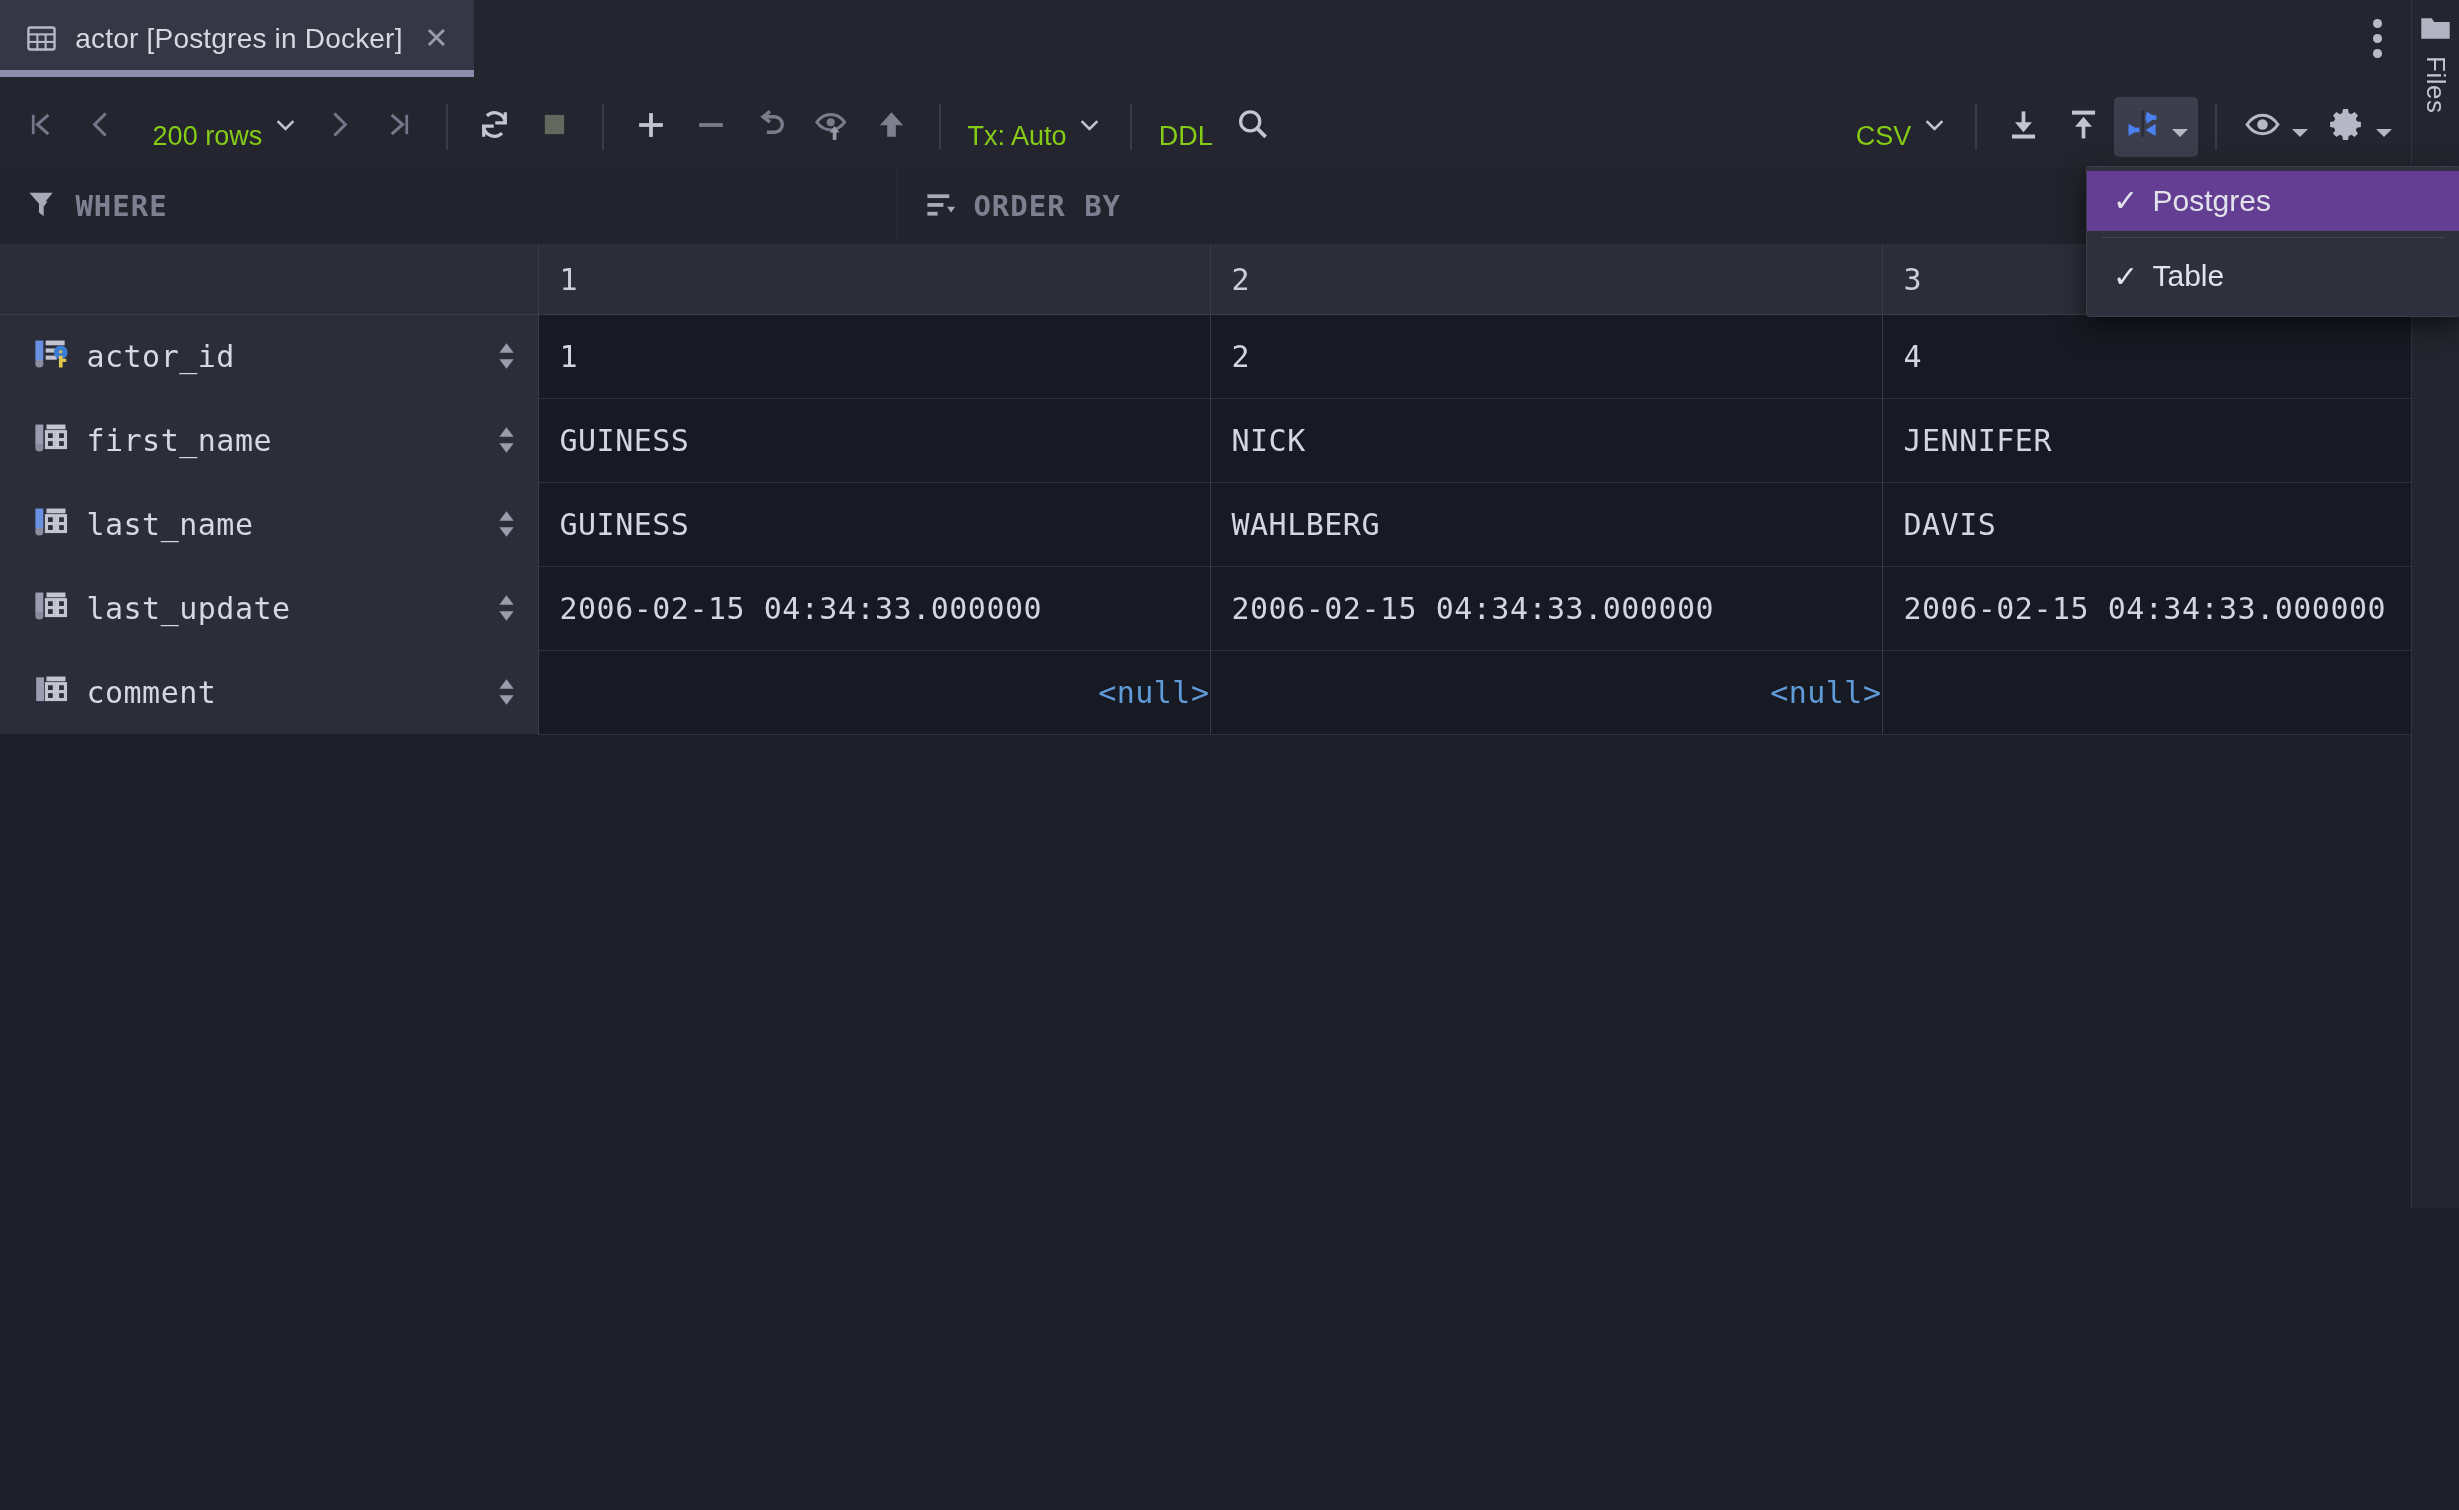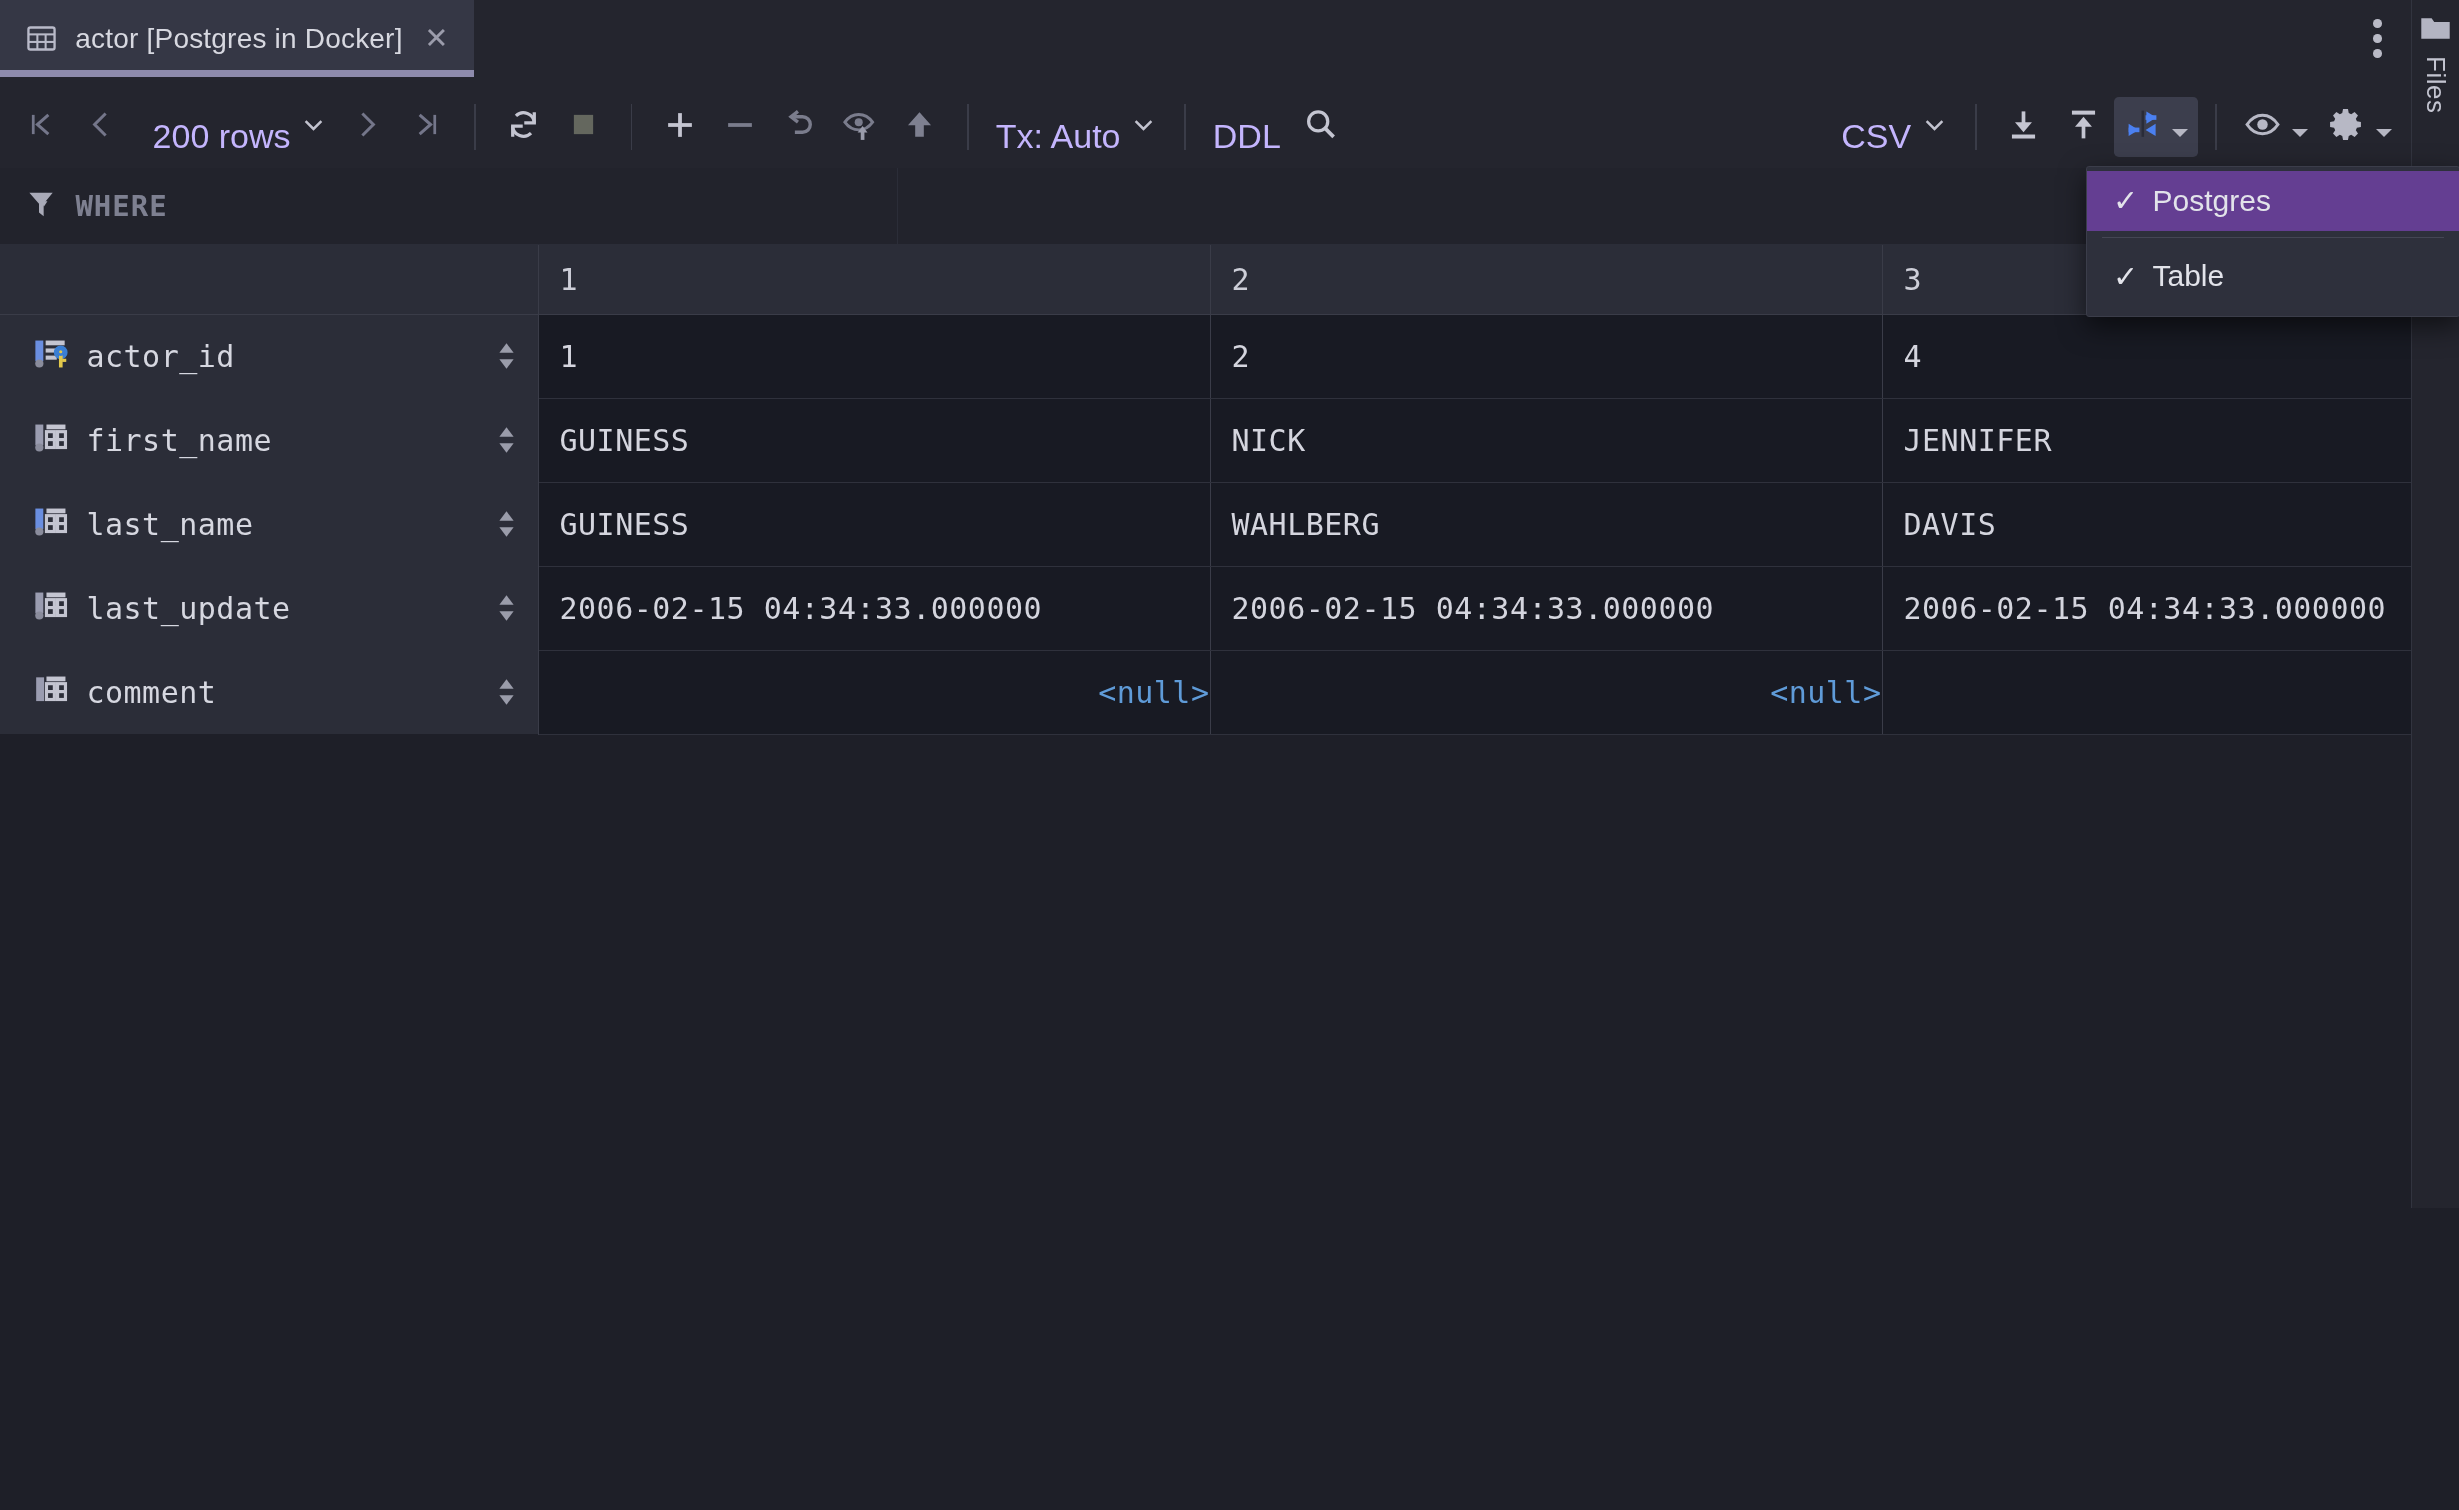--- a/index.html
+++ b/index.html
@@ -90,21 +90,21 @@
     min-width: 60px;
     padding: 0 9.6px;
     display: flex;
     align-items: center;
     justify-content: center;
     gap: 9.6px;
     color: #bcbdc8;
     border-radius: 4.8px;
   }
   .tb-btn.dim { color: #6e7080; }
-  .tb-label { font-size: 34px; color: #c4b5fd; white-space: nowrap; margin-top: 20px; }
+  .tb-label { font-size: 27px; color: #84cc16; white-space: nowrap; margin-top: 20px; }
   .tb-label.rows { padding-left: 11.5px; }
   .tb-sep {
     width: 1.9px; height: 46px; background: #3a3c48; margin: 0 17.3px;
     flex: 0 0 1.9px;
   }
   .tb-spacer { flex: 1 1 auto; }
   .caret-sm {
     width: 0; height: 0;
     border-left: 8.6px solid transparent;
     border-right: 8.6px solid transparent;
@@ -513,20 +513,31 @@
 
     <div class="filterbar">
       <div class="filter-cell where">
         <span>
           <svg width="35" height="35" viewBox="0 0 24 24">
             <polygon points="3,4 19,4 12.8,11.5 12.8,20 9.6,17.4 9.6,11.5" fill="#a9aab8"></polygon>
             <polygon points="19,14 25,14 22,18.5" fill="#a9aab8" transform="translate(-4.6,-1.5) scale(0.8)"></polygon>
           </svg>
         </span>
         <span class="filter-ph">WHERE</span>
+      </div>
+      <div class="filter-cell orderby">
+        <span>
+          <svg width="35" height="35" viewBox="0 0 24 24">
+            <rect x="3" y="5" width="15" height="2.6" fill="#a9aab8"></rect>
+            <rect x="3" y="11" width="11" height="2.6" fill="#a9aab8"></rect>
+            <rect x="3" y="17" width="7" height="2.6" fill="#a9aab8"></rect>
+            <polygon points="16.5,13.5 22,13.5 19.25,17.5" fill="#a9aab8"></polygon>
+          </svg>
+        </span>
+        <span class="filter-ph">ORDER BY</span>
       </div>
     </div>
 
     <div class="grid-wrap">
       <table class="grid">
         <tbody>
             <tr class="colhead-row">
           <th class="corner rowhead"></th>
           <th class="c1">
             <span class="colhead-txt">1</span>

